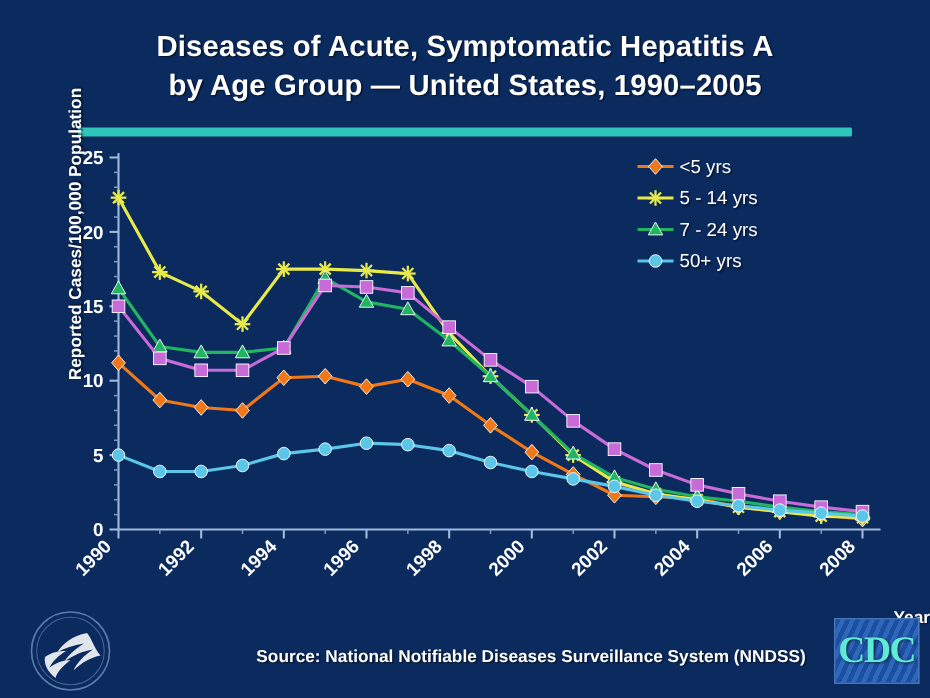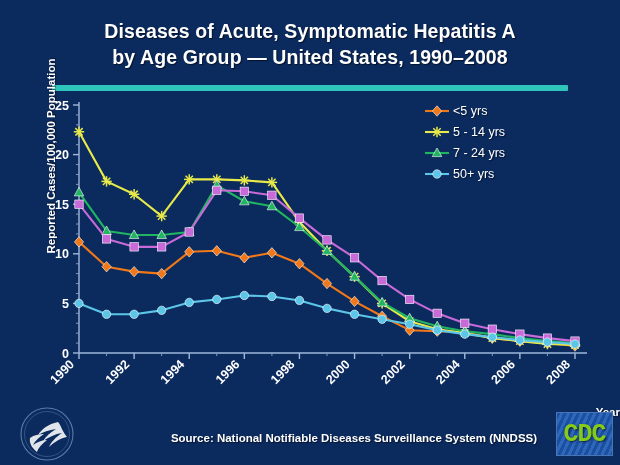--- a/index.html
+++ b/index.html
@@ -60,32 +60,32 @@
   }
   #hhs-logo{position:absolute;left:18px;top:406px;width:58px;height:56px;opacity:.92;}
   #cdc-logo{
     position:absolute;left:556px;top:412px;width:55px;height:42px;
     background:#1b4fa0;border:1px solid #4a74b8;overflow:hidden;
   }
   #cdc-logo .stripes{position:absolute;inset:0;
     background:repeating-linear-gradient(115deg,#1b4fa0 0 3px,#2f67bb 3px 6px);}
   #cdc-logo .cdc-text{
     position:absolute;inset:0;display:flex;align-items:center;justify-content:center;
-    font-family:Liberation Mono, monospace;font-size:25px;font-weight:bold;
-    color:#84cc16;letter-spacing:-1px;text-shadow:1px 1px 2px rgba(0,0,0,.6);
+    font-family:Liberation Serif, serif;font-size:25px;font-weight:bold;
+    color:#5eead4;letter-spacing:-1px;text-shadow:1px 1px 2px rgba(0,0,0,.6);
   }
 </style>
 </head>
 <body>
 
 <div id="slide">
 
   <div class="title-block">
     <div class="title-line">Diseases of Acute, Symptomatic Hepatitis A</div>
-    <div class="title-line">by Age Group — United States, 1990–2008</div>
+    <div class="title-line">by Age Group — United States, 1990–2005</div>
   </div>
   <div class="title-rule"></div>
 
   <div id="chart-area">
     <svg id="plot" width="620" height="290">
         <line x1="79" y1="6" x2="79" y2="257" stroke="#9fb8db" stroke-width="1.4"></line>
         <line x1="79" y1="257" x2="587" y2="257" stroke="#9fb8db" stroke-width="1.4"></line>
         <line x1="73" y1="257" x2="79" y2="257" stroke="#9fb8db" stroke-width="1.4"></line>
         <text x="69" y="261.5" text-anchor="end" fill="#ffffff" font-size="12.5" font-weight="bold" font-family="&quot;Liberation Sans&quot;, sans-serif">0</text>
         <line x1="73" y1="207.4" x2="79" y2="207.4" stroke="#9fb8db" stroke-width="1.4"></line>

